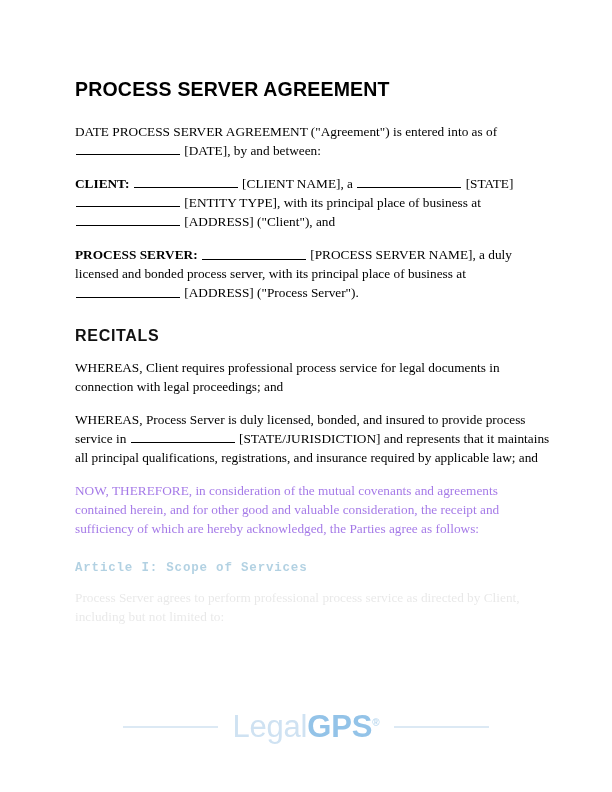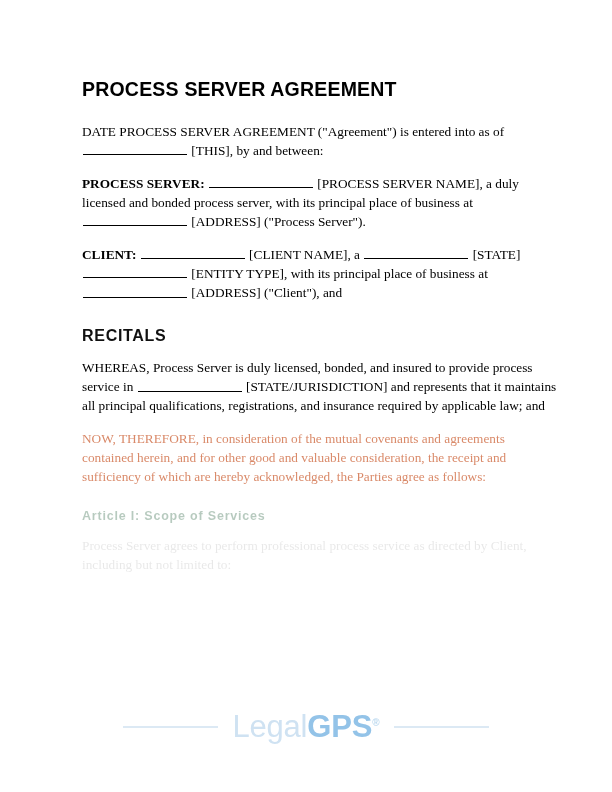--- a/index.html
+++ b/index.html
@@ -22,21 +22,21 @@
     position: absolute;
     left: 0;
     top: 0;
     width: 612px;
     height: 792px;
     background: #ffffff;
   }
 
   .content {
     position: absolute;
-    left: 82px;
+    left: 75px;
     top: 78px;
     width: 476px;
   }
 
   
   .doc-title {
     font-family: "Liberation Sans", "DejaVu Sans", sans-serif;
     font-weight: bold;
     font-size: 19.5px;
     letter-spacing: 0.2px;
@@ -79,22 +79,22 @@
   .blank {
     display: inline-block;
     border-bottom: 1.4px solid currentColor;
     vertical-align: baseline;
     height: 0.92em;
     margin: 0 1px;
   }
   .blank-md { width: 104px; }
 
   
-  .fade-1 { color: #c2410c; opacity: 0.62; }
-  .fade-2 { color: #14532d; opacity: 0.30; }
+  .fade-1 { color: #6d28d9; opacity: 0.62; }
+  .fade-2 { color: #0369a1; opacity: 0.30; font-family: Liberation Mono, monospace; }
   .fade-3 { color: #484848; opacity: 0.12; }
 
   
   .footer {
     position: absolute;
     left: 0;
     top: 700px;
     width: 612px;
     height: 54px;
     display: flex;
@@ -138,46 +138,47 @@
 
 <div class="page">
 
   <div class="content">
 
     <h1 class="doc-title">PROCESS SERVER AGREEMENT</h1>
 
     <p class="para">
       <span>DATE PROCESS SERVER AGREEMENT ("Agreement") is entered into as of</span>
       <span class="blank blank-md"></span>
-      <span>[THIS], by and between:</span>
+      <span>[DATE], by and between:</span>
+    </p>
+
+    <p class="para">
+      <span class="lead">CLIENT:</span>
+      <span class="blank blank-md"></span>
+      <span>[CLIENT NAME], a</span>
+      <span class="blank blank-md"></span>
+      <span>[STATE]</span>
+      <span class="blank blank-md"></span>
+      <span>[ENTITY TYPE], with its principal place of business at</span>
+      <span class="blank blank-md"></span>
+      <span>[ADDRESS] ("Client"), and</span>
     </p>
 
     <p class="para">
       <span class="lead">PROCESS SERVER:</span>
       <span class="blank blank-md"></span>
       <span>[PROCESS SERVER NAME], a duly licensed and bonded process server, with its principal place of business at</span>
       <span class="blank blank-md"></span>
       <span>[ADDRESS] ("Process Server").</span>
     </p>
 
-    <p class="para">
-      <span class="lead">CLIENT:</span>
-      <span class="blank blank-md"></span>
-      <span>[CLIENT NAME], a</span>
-      <span class="blank blank-md"></span>
-      <span>[STATE]</span>
-      <span class="blank blank-md"></span>
-      <span>[ENTITY TYPE], with its principal place of business at</span>
-      <span class="blank blank-md"></span>
-      <span>[ADDRESS] ("Client"), and</span>
-    </p>
-
 
     <h2 class="section-heading">RECITALS</h2>
 
+    <p class="para">WHEREAS, Client requires professional process service for legal documents in connection with legal proceedings; and</p>
 
     <p class="para">
       <span>WHEREAS, Process Server is duly licensed, bonded, and insured to provide process service in</span>
       <span class="blank blank-md"></span>
       <span>[STATE/JURISDICTION] and represents that it maintains all principal qualifications, registrations, and insurance required by applicable law; and</span>
     </p>
 
 
     <p class="para fade-1">NOW, THEREFORE, in consideration of the mutual covenants and agreements contained herein, and for other good and valuable consideration, the receipt and sufficiency of which are hereby acknowledged, the Parties agree as follows:</p>
 

